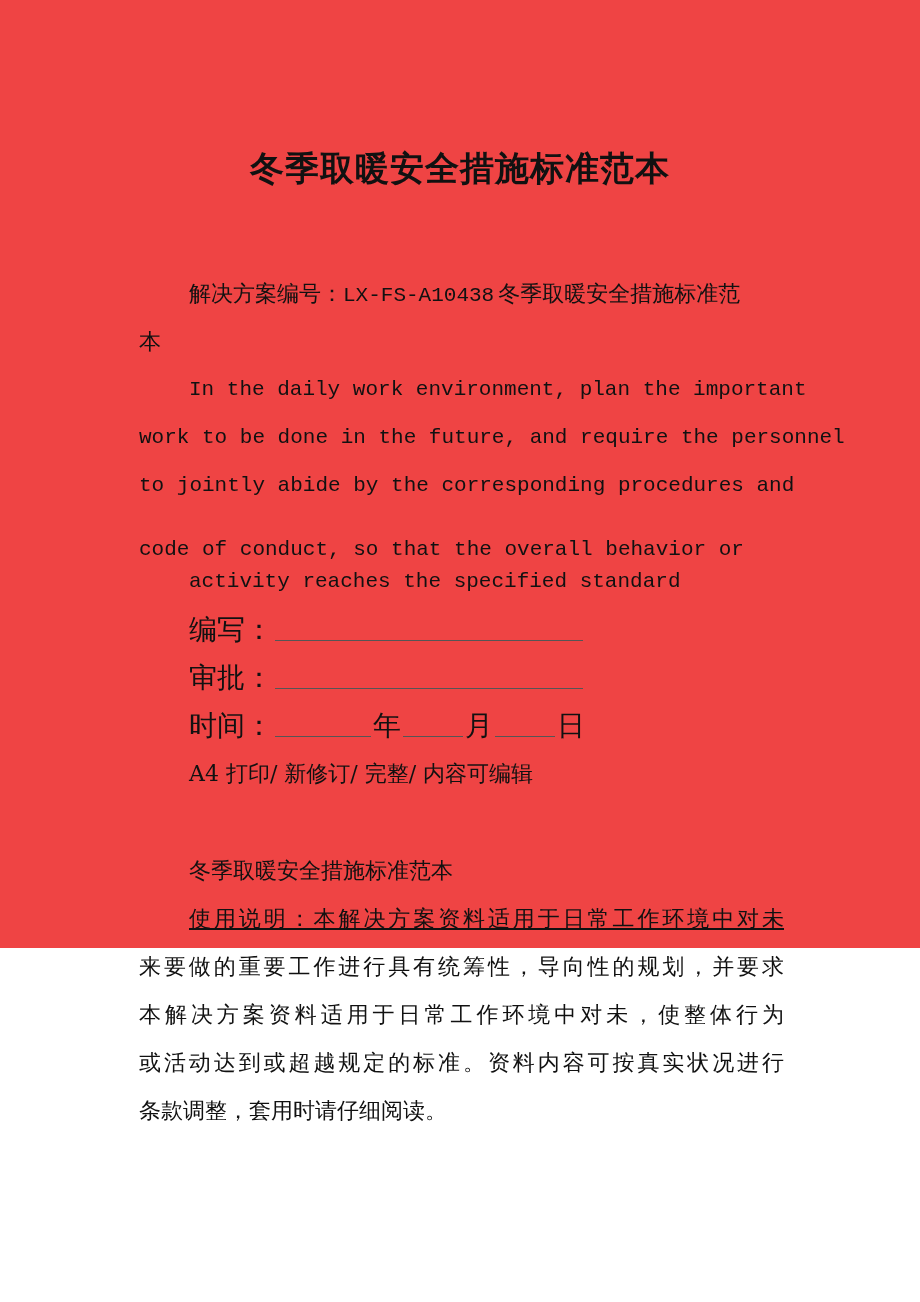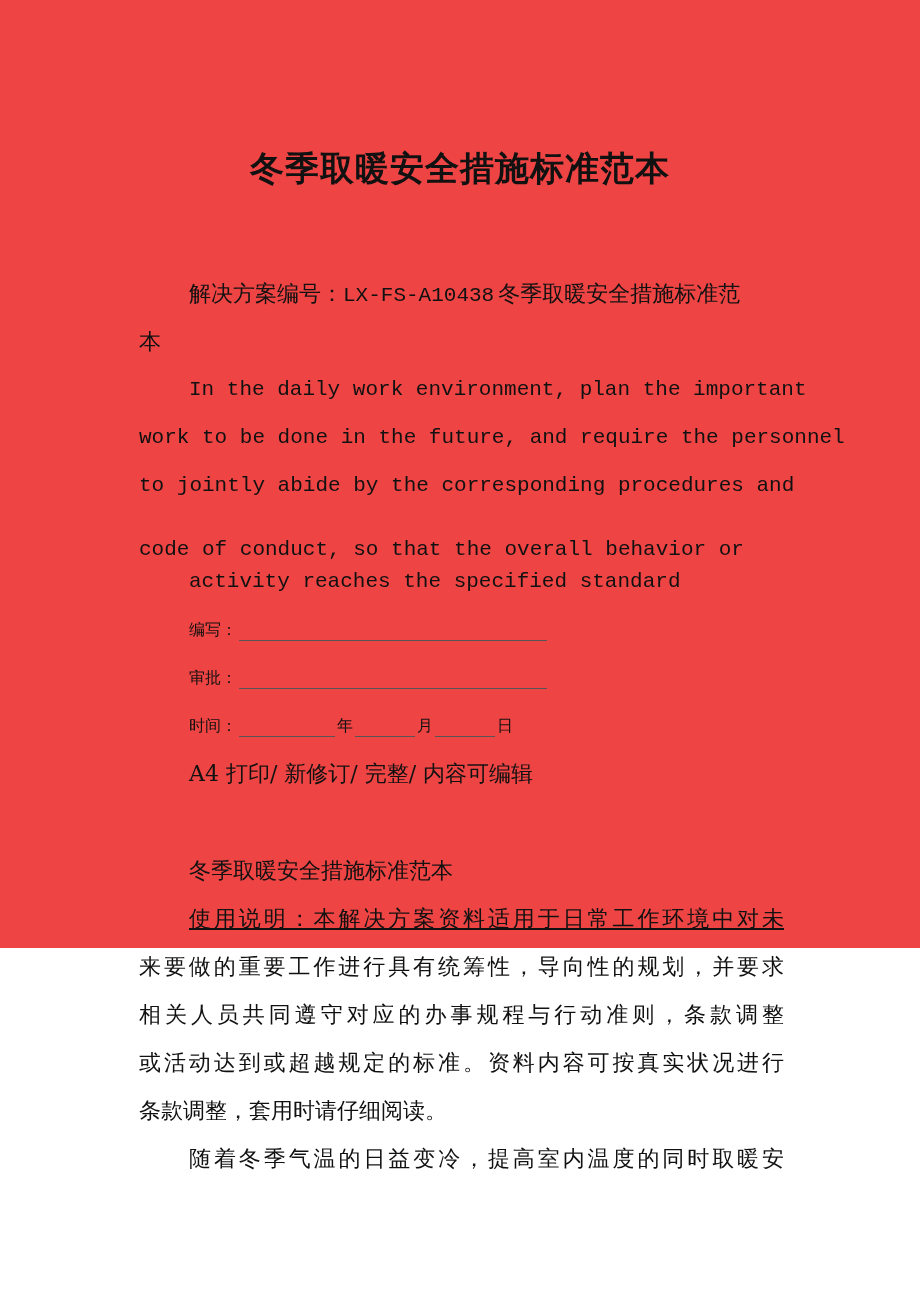--- a/index.html
+++ b/index.html
@@ -48,21 +48,21 @@
       font-family: "Liberation Mono", "DejaVu Sans Mono", monospace;
       font-size: 21px;
     }
     .justify {
       text-align: justify;
       text-align-last: justify;
     }
     .field {
       position: absolute;
       left: 189px;
-      font-size: 16px;
+      font-size: 28px;
       line-height: 32px;
       white-space: nowrap;
       display: flex;
       align-items: flex-end;
     }
     .blank {
       display: inline-block;
       border-bottom: 1px solid #555;
       height: 24px;
       margin: 0 2px 5px 2px;
@@ -103,19 +103,18 @@
     <span>审批：</span>
     <span class="blank" style="width:308px;"></span>
   </div>
 
   <div class="line indent" style="top:758px;">A4 打印/ 新修订/ 完整/ 内容可编辑</div>
 
   <div class="line indent" style="top:855px;">冬季取暖安全措施标准范本</div>
 
   <div class="line indent justify" style="top:903px; width:595px;text-decoration:underline;">使用说明：本解决方案资料适用于日常工作环境中对未</div>
   <div class="line justify" style="top:951px;">来要做的重要工作进行具有统筹性，导向性的规划，并要求</div>
-  <div class="line justify" style="top:999px;">相关人员共同遵守对应的办事规程与行动准则，条款调整</div>
+  <div class="line justify" style="top:999px;">本解决方案资料适用于日常工作环境中对未，使整体行为</div>
   <div class="line justify" style="top:1047px;">或活动达到或超越规定的标准。资料内容可按真实状况进行</div>
   <div class="line" style="top:1095px;">条款调整，套用时请仔细阅读。</div>
 
-  <div class="line indent justify" style="top:1143px; width:595px;">随着冬季气温的日益变冷，提高室内温度的同时取暖安</div>
 
 </div>
 
 </body></html>

